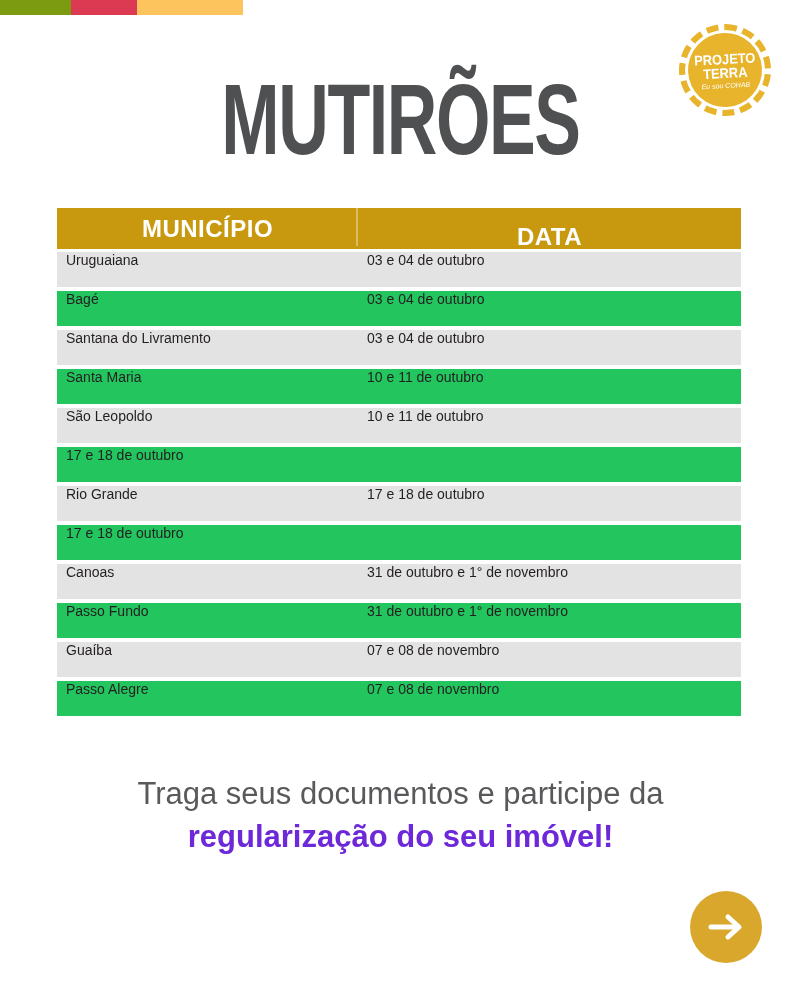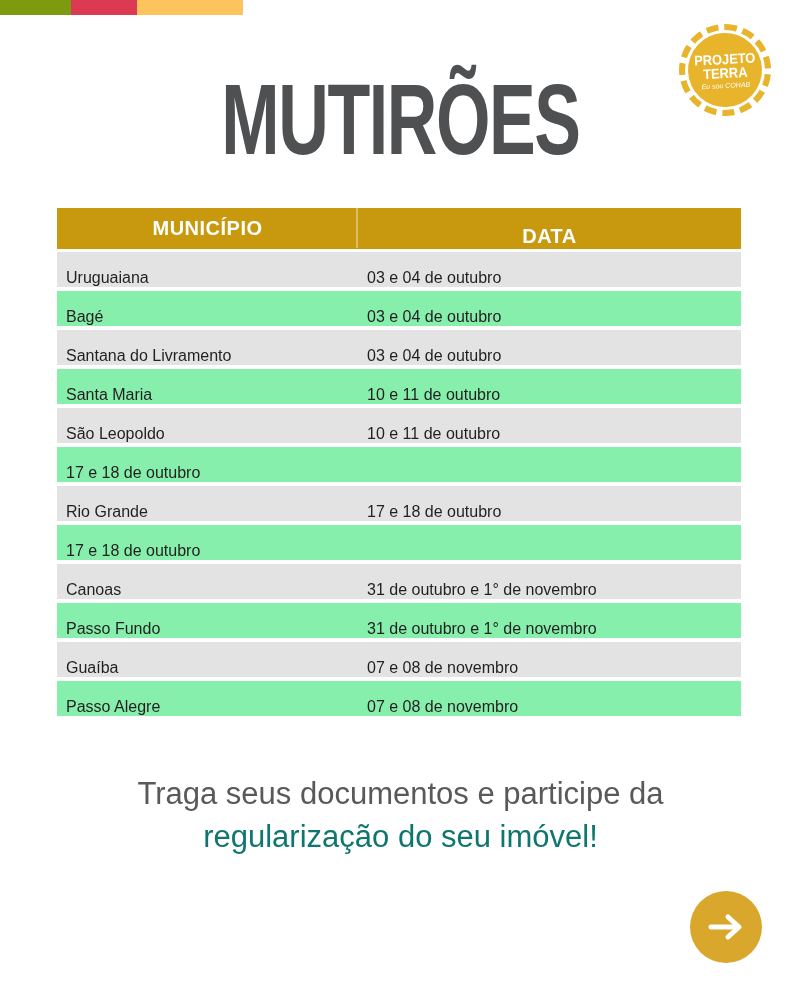--- a/index.html
+++ b/index.html
@@ -32,37 +32,37 @@
   .title{
     position:absolute;left:0;top:62px;width:801px;text-align:center;
     font-size:100px;font-weight:bold;color:#4f5052;letter-spacing:-2px;
     transform:scaleX(0.70);transform-origin:50% 50%;white-space:nowrap;
   }
 
   
   .table{position:absolute;left:57px;top:208px;width:684px;}
   .thead{
     height:41px;display:flex;align-items:center;color:#ffffff;
-    font-weight:bold;font-size:20px;letter-spacing:0.5px;margin-bottom:3px;
+    font-weight:bold;font-size:24px;letter-spacing:0.5px;margin-bottom:3px;
   }
   .th1{width:301px;text-align:center;position:relative;}
   .th2{width:383px;text-align:center;margin-top:16px;}
   .th-divider{position:absolute;right:0;top:-10px;height:41px;width:2px;background:rgba(255,255,255,0.35);}
-  .row{height:35px;display:flex;align-items:flex-end;margin-bottom:4px;font-size:16px;color:#231f20;}
+  .row{height:35px;display:flex;align-items:flex-start;margin-bottom:4px;font-size:14px;color:#231f20;}
   .row-a{background:#e3e3e3;}
-  .row-b{background:#86efac;}
+  .row-b{background:#22c55e;}
   .cell-m{width:292px;padding-left:9px;white-space:nowrap;}
   .cell-d{width:374px;padding-left:9px;white-space:nowrap;}
 
   
   .footer-note{
     position:absolute;left:0;top:772px;width:801px;text-align:center;
     font-size:31px;color:#58595b;line-height:1.4;
   }
-  .footer-note .bold{font-weight:normal;color:#0f766e;}
+  .footer-note .bold{font-weight:bold;color:#6d28d9;}
 
   
   .next-btn{
     position:absolute;left:690px;top:891px;width:72px;height:72px;border-radius:50%;
     background:#d9a72b;display:flex;align-items:center;justify-content:center;
     cursor:pointer;border:none;padding:0;
   }
   .next-btn svg{display:block;}
 </style>
 </head>

